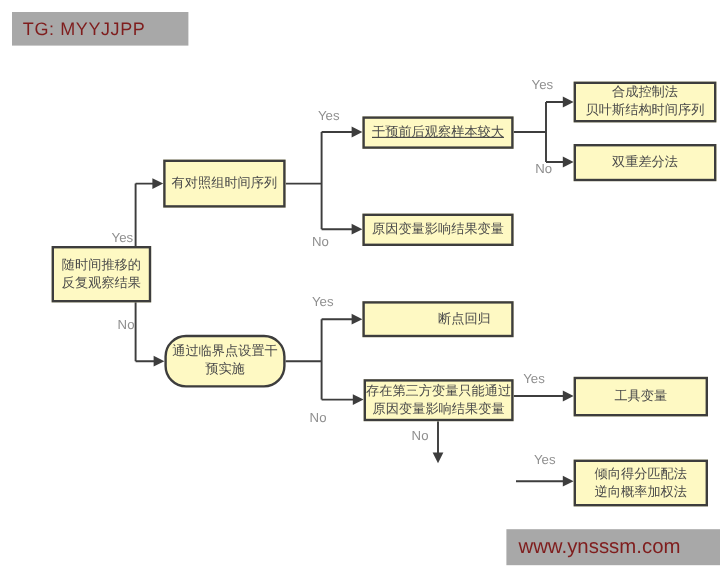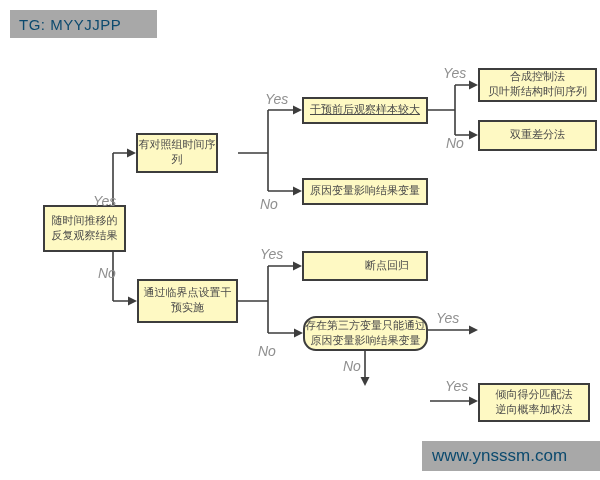--- a/index.html
+++ b/index.html
@@ -10,27 +10,26 @@
   .connectors{position:absolute;left:0;top:0;}
   .node{
     position:absolute;box-sizing:border-box;
     display:flex;align-items:center;justify-content:center;
     text-align:center;white-space:pre-line;
     border:2px solid var(--box-border,#3d3d3d);
     background:#fef9c3;color:var(--box-text,#4a4a4a);
     font-size:11px;line-height:1.35;overflow:hidden;
   }
   .edge-label{
-    position:absolute;font-size:14px;color:var(--label-text,#8f8f8f);
+    position:absolute;font-size:11px;color:var(--label-text,#8f8f8f);
     font-family:"Liberation Sans","DejaVu Sans",sans-serif;
-    font-style:italic;
   }
   .badge{
     position:absolute;display:flex;align-items:center;
-    background:var(--badge-bg,#a8a8a8);color:#0c4a6e;
+    background:var(--badge-bg,#a8a8a8);color:#7f1d1d;
     font-family:"Liberation Sans","DejaVu Sans",sans-serif;
   }
   .header-badge{left:10px;top:10px;width:138px;height:28px;font-size:15px;padding-left:9px;letter-spacing:.5px;}
   .footer-badge{left:422px;top:441px;width:178px;height:30px;font-size:17px;padding-left:10px;}
   .line{stroke:var(--line,#3d3d3d);stroke-width:1.6;fill:none;}
   .arrow{fill:var(--line,#3d3d3d);}
 </style>
 </head>
 <body>
 
@@ -49,39 +48,40 @@
     <polygon class="arrow" points="478,330 469,325.5 469,334.5"></polygon>
     <polygon class="arrow" points="478,401 469,396.5 469,405.5"></polygon>
     <polygon class="arrow" points="365,386 360.5,377 369.5,377"></polygon>
   </svg>
 
   <div class="badge header-badge">TG: MYYJJPP</div>
 
   <div class="node" style="left:14px;top:205px;width:83px;height:47px;margin-left:29px;">随时间推移的
 反复观察结果</div>
 
-  <div class="node" style="left:136px;top:133px;width:82px;height:40px;">有对照组时间序列</div>
+  <div class="node" style="left:136px;top:133px;width:102px;height:40px;">有对照组时间序列</div>
 
-  <div class="node" style="left:137px;top:279px;width:101px;height:44px;">通过临界点设置干
+  <div class="node" style="left:137px;top:279px;width:101px;height:44px;border-radius:18px;">通过临界点设置干
 预实施</div>
 
   <div class="node" style="left:302px;top:97px;width:126px;height:27px;text-decoration:underline;">干预前后观察样本较大</div>
 
   <div class="node" style="left:302px;top:178px;width:126px;height:27px;">原因变量影响结果变量</div>
 
   <div class="node" style="left:478px;top:68px;width:119px;height:34px;">合成控制法
 贝叶斯结构时间序列</div>
 
   <div class="node" style="left:478px;top:120px;width:119px;height:31px;">双重差分法</div>
 
   <div class="node" style="left:302px;top:251px;width:126px;height:30px;padding-left:44px;">断点回归</div>
 
-  <div class="node" style="left:303px;top:316px;width:125px;height:35px;border-radius:13px;">存在第三方变量只能通过
+  <div class="node" style="left:303px;top:316px;width:125px;height:35px;">存在第三方变量只能通过
 原因变量影响结果变量</div>
 
+  <div class="node" style="left:478px;top:314px;width:112px;height:33px;">工具变量</div>
 
 
   <div class="node" style="left:478px;top:383px;width:112px;height:39px;">倾向得分匹配法
 逆向概率加权法</div>
 
   <span class="edge-label" style="left:93px;top:193px;">Yes</span>
   <span class="edge-label" style="left:98px;top:265px;">No</span>
   <span class="edge-label" style="left:265px;top:91px;">Yes</span>
   <span class="edge-label" style="left:260px;top:196px;">No</span>
   <span class="edge-label" style="left:443px;top:65px;">Yes</span>

